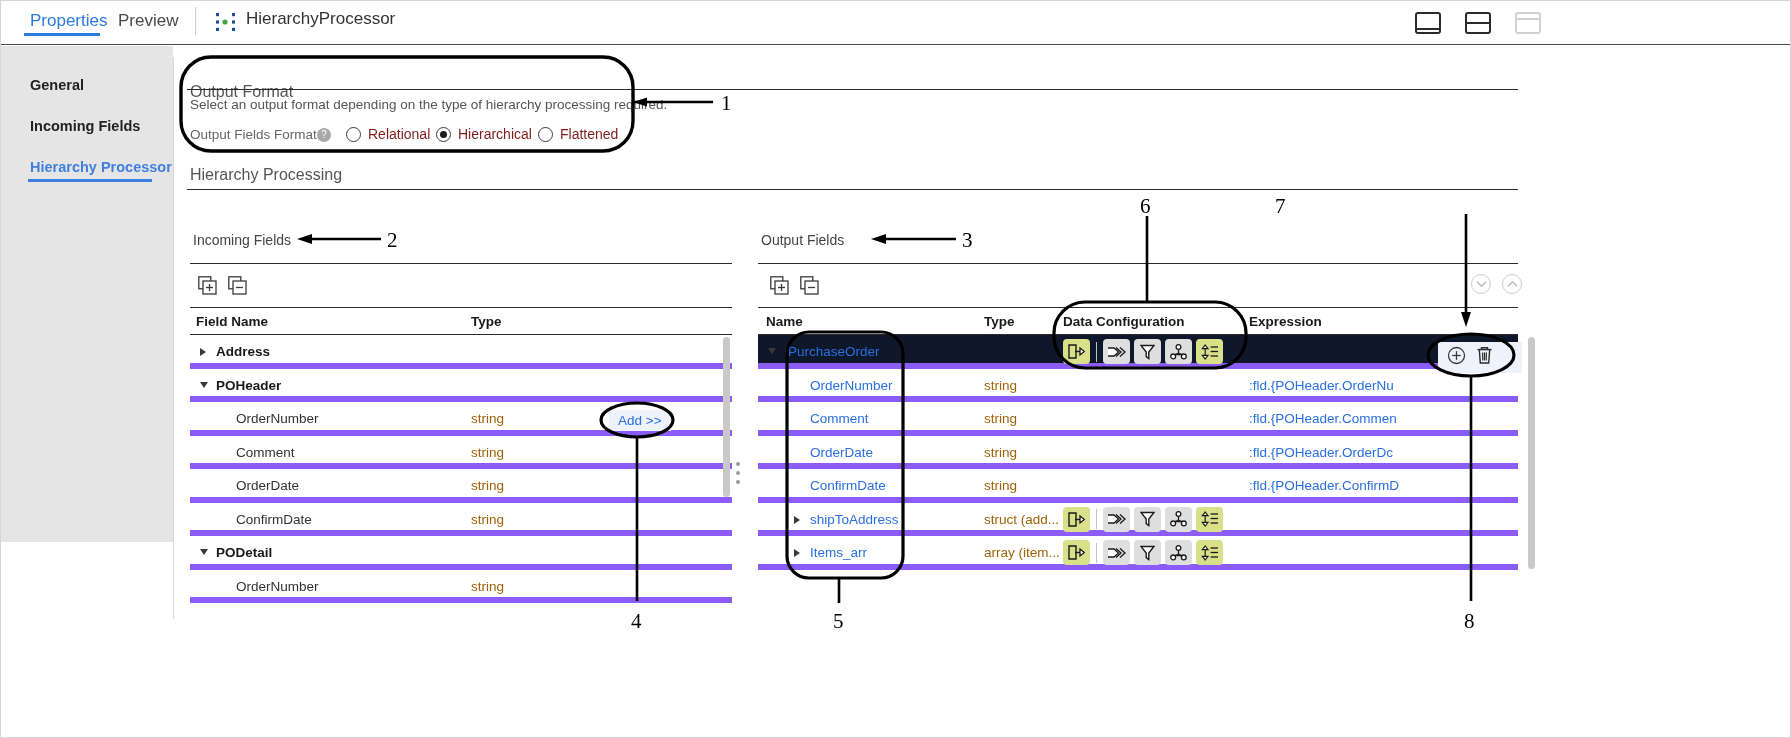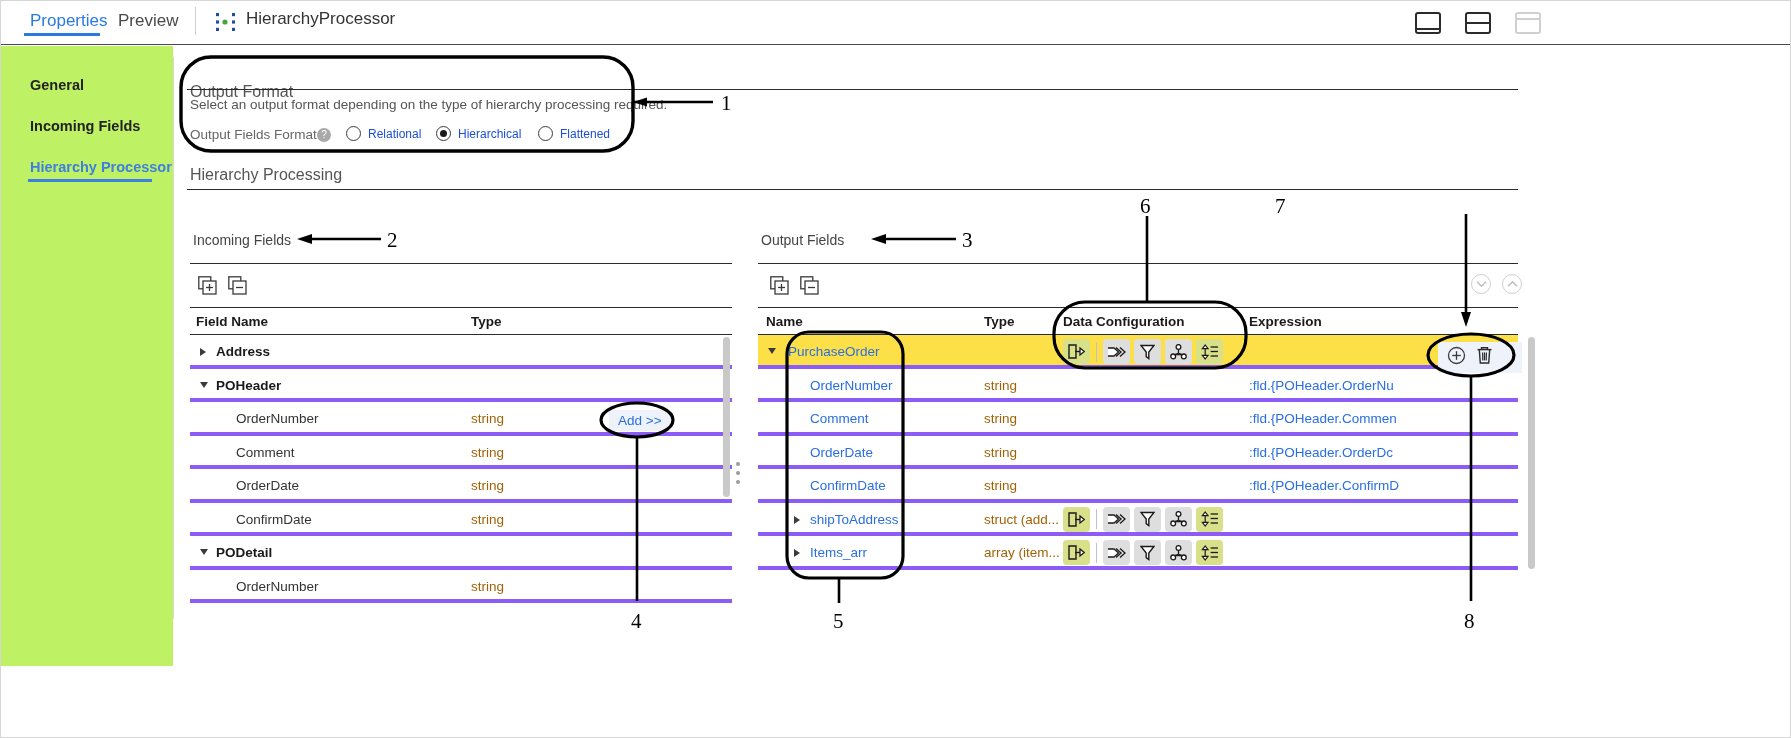--- a/index.html
+++ b/index.html
@@ -57,22 +57,22 @@
   .lb-box.dim { border-color: #d0d0d0; }
   .lb-line {
     position: absolute; left: 0; right: 0;
     height: 2px; background: #2b2b2b;
   }
   .lb-line.dim { background: #d0d0d0; }
 
   
   #leftnav {
     position: absolute; left: 0; top: 45px;
-    width: 172px; height: 620px;
-    background: #bef264;
+    width: 172px; height: 496px;
+    background: #e5e5e5;
   }
   .nav-item {
     position: absolute; left: 29px;
     font-size: 14.5px; font-weight: bold; color: #222;
     cursor: pointer; white-space: nowrap;
   }
   .nav-item.active { color: #3e7fe0; }
   .nav-underline {
     position: absolute; left: 27px;
     height: 2.5px; background: #3e7fe0;
@@ -120,33 +120,33 @@
   .radio {
     width: 15px; height: 15px; border-radius: 50%;
     border: 1.6px solid #3c3c3c; background: #fff;
     position: relative; flex: none;
   }
   .radio.checked::after {
     content: ""; position: absolute;
     left: 3px; top: 3px; width: 7px; height: 7px;
     border-radius: 50%; background: #1a1a1a;
   }
-  .radio-lbl { font-size: 12px; color: #1d4ed8; white-space: nowrap; text-align: center; }
+  .radio-lbl { font-size: 14px; color: #7f1d1d; white-space: nowrap; text-align: center; }
 
   
   .tbl-toolbar { position: absolute; }
   .ti { width: 19px; height: 19px; cursor: pointer; position: absolute; }
 
   .col-head {
     position: absolute; font-size: 13.5px; font-weight: bold; color: #1a1a1a;
     white-space: nowrap;
   }
   .row {
     position: absolute; height: 33.5px;
-    border-bottom: 4px solid #8b5cf6;
+    border-bottom: 6px solid #8b5cf6;
   }
   .row-name {
     position: absolute; font-size: 13.5px; color: #333;
     white-space: nowrap; top: 9px;
   }
   .row-name.grp { font-weight: bold; color: #1a1a1a; }
   .row-name.lnk { color: #2a6fe0; }
   .row-type {
     position: absolute; font-size: 13.5px; color: #a16207;
     white-space: nowrap; top: 9px;
@@ -411,21 +411,21 @@
 
   <div class="sec-rule" style="left:757px; top:306px; width:760px;"></div>
 
   <div class="col-head" style="left:765px; top:313px;">Name</div>
   <div class="col-head" style="left:983px; top:313px;">Type</div>
   <div class="col-head" style="left:1062px; top:313px;">Data Configuration</div>
   <div class="col-head" style="left:1248px; top:313px;">Expression</div>
   <div class="sec-rule" style="left:757px; top:333px; width:760px;"></div>
 
   <div id="output-rows">
-      <div class="row" style="left: 757px; width: 760px; top: 334px; background: #fde047;">
+      <div class="row" style="left: 757px; width: 760px; top: 334px; background: #0f172a;">
         <div class="caret down" style="left: 10px;"></div>
         <div class="row-name lnk" style="left: 30px;">PurchaseOrder</div>
       </div>
       <div class="dc-group" style="left: 1062px; top: 338px;">
         <div class="dc-btn on">
           <svg width="17" height="15" viewBox="0 0 17 15">
             <path d="M1 1 H8 V14 H1 Z" fill="none" stroke="#1a1a1a" stroke-width="1.4"></path>
             <path d="M7 7.5 H13" stroke="#1a1a1a" stroke-width="1.4"></path>
             <polygon points="12,4 16.3,7.5 12,11" fill="#fff" stroke="#1a1a1a" stroke-width="1.3"></polygon>
           </svg>

